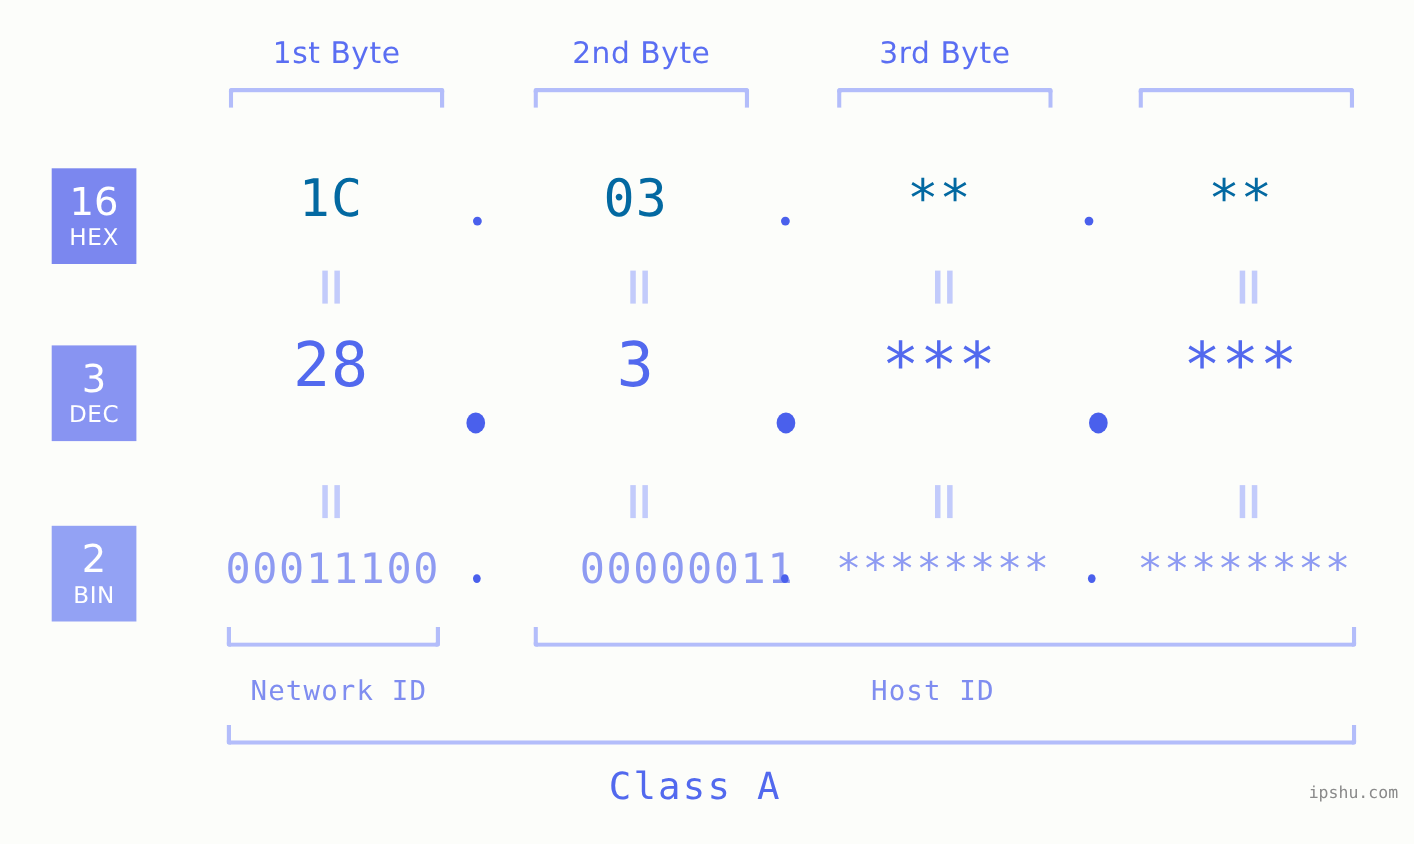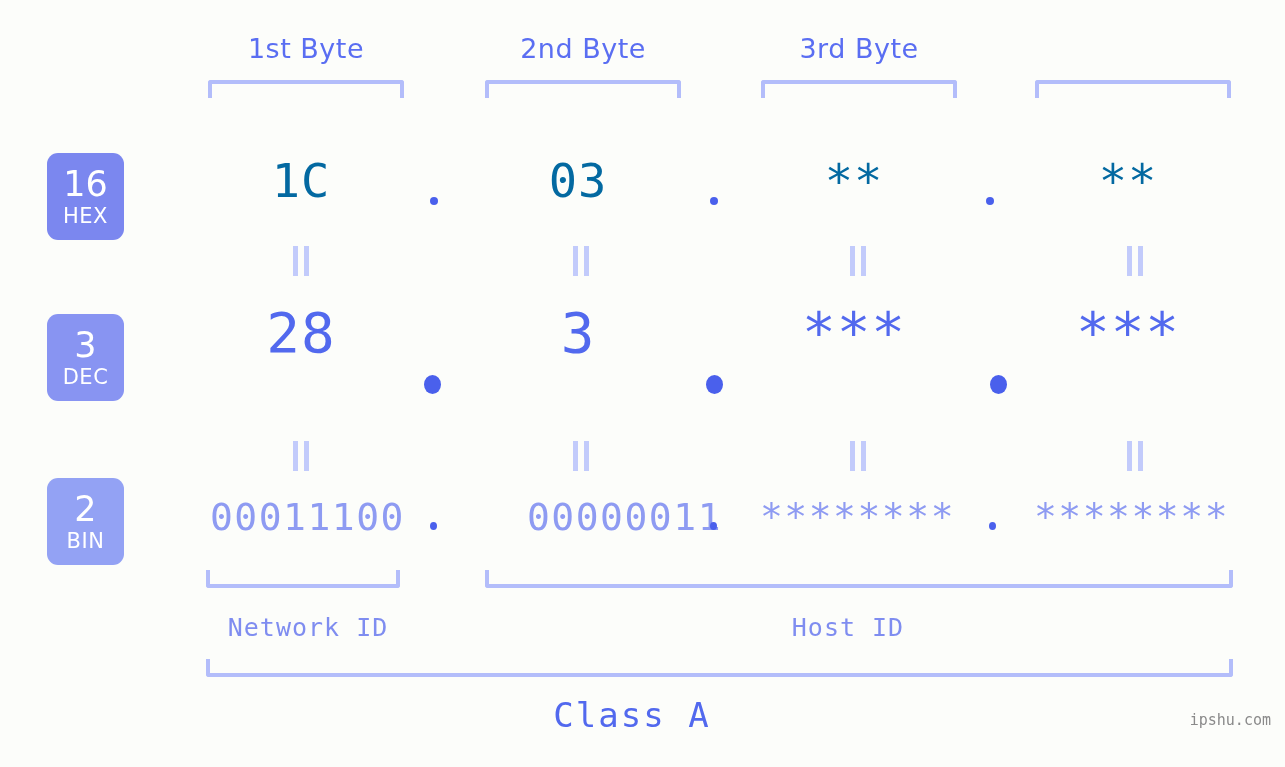--- a/index.html
+++ b/index.html
@@ -47,21 +47,21 @@
     border-radius: 0 0 3px 3px;
     height: 18px;
     box-sizing: border-box;
   }
 
   
   .badge {
     position: absolute;
     width: 77px;
     height: 87px;
-    border-radius: 11px;
+    border-radius: 0;
     display: flex;
     flex-direction: column;
     align-items: center;
     justify-content: center;
     color: #ffffff;
     line-height: 1;
   }
   .badge .num {
     font-size: 35px;
     font-family: "DejaVu Sans", sans-serif;
@@ -230,21 +230,21 @@
       <i class="a"></i>
       <i class="b"></i>
     </div>
 
   <div class="badge" style="left:47px; top:478px; background:#93a2f4;">
     <span class="num">2</span>
     <span class="nm">BIN</span>
   </div>
 
   <div class="row-bin">
-    <div class="cell" style="left:200px; top:495px; width:205px;text-align:right;">00011100</div>
+    <div class="cell" style="left:200px; top:495px; width:205px;">00011100</div>
     <div class="dot dot-xs" style="left:430px; top:522px;"></div>
     <div class="cell" style="left:478px; top:495px; width:205px;margin-left:44px;">00000011</div>
     <div class="dot dot-xs" style="left:710px; top:522px;"></div>
     <div class="cell" style="left:755px; top:495px; width:205px;">********</div>
     <div class="dot dot-xs" style="left:989px; top:522px;"></div>
     <div class="cell" style="left:1029px; top:495px; width:205px;">********</div>
   </div>
 
   <div class="bracket-up" style="left:206px; top:570px; width:194px;"></div>
   <div class="bracket-up" style="left:485px; top:570px; width:748px;"></div>

